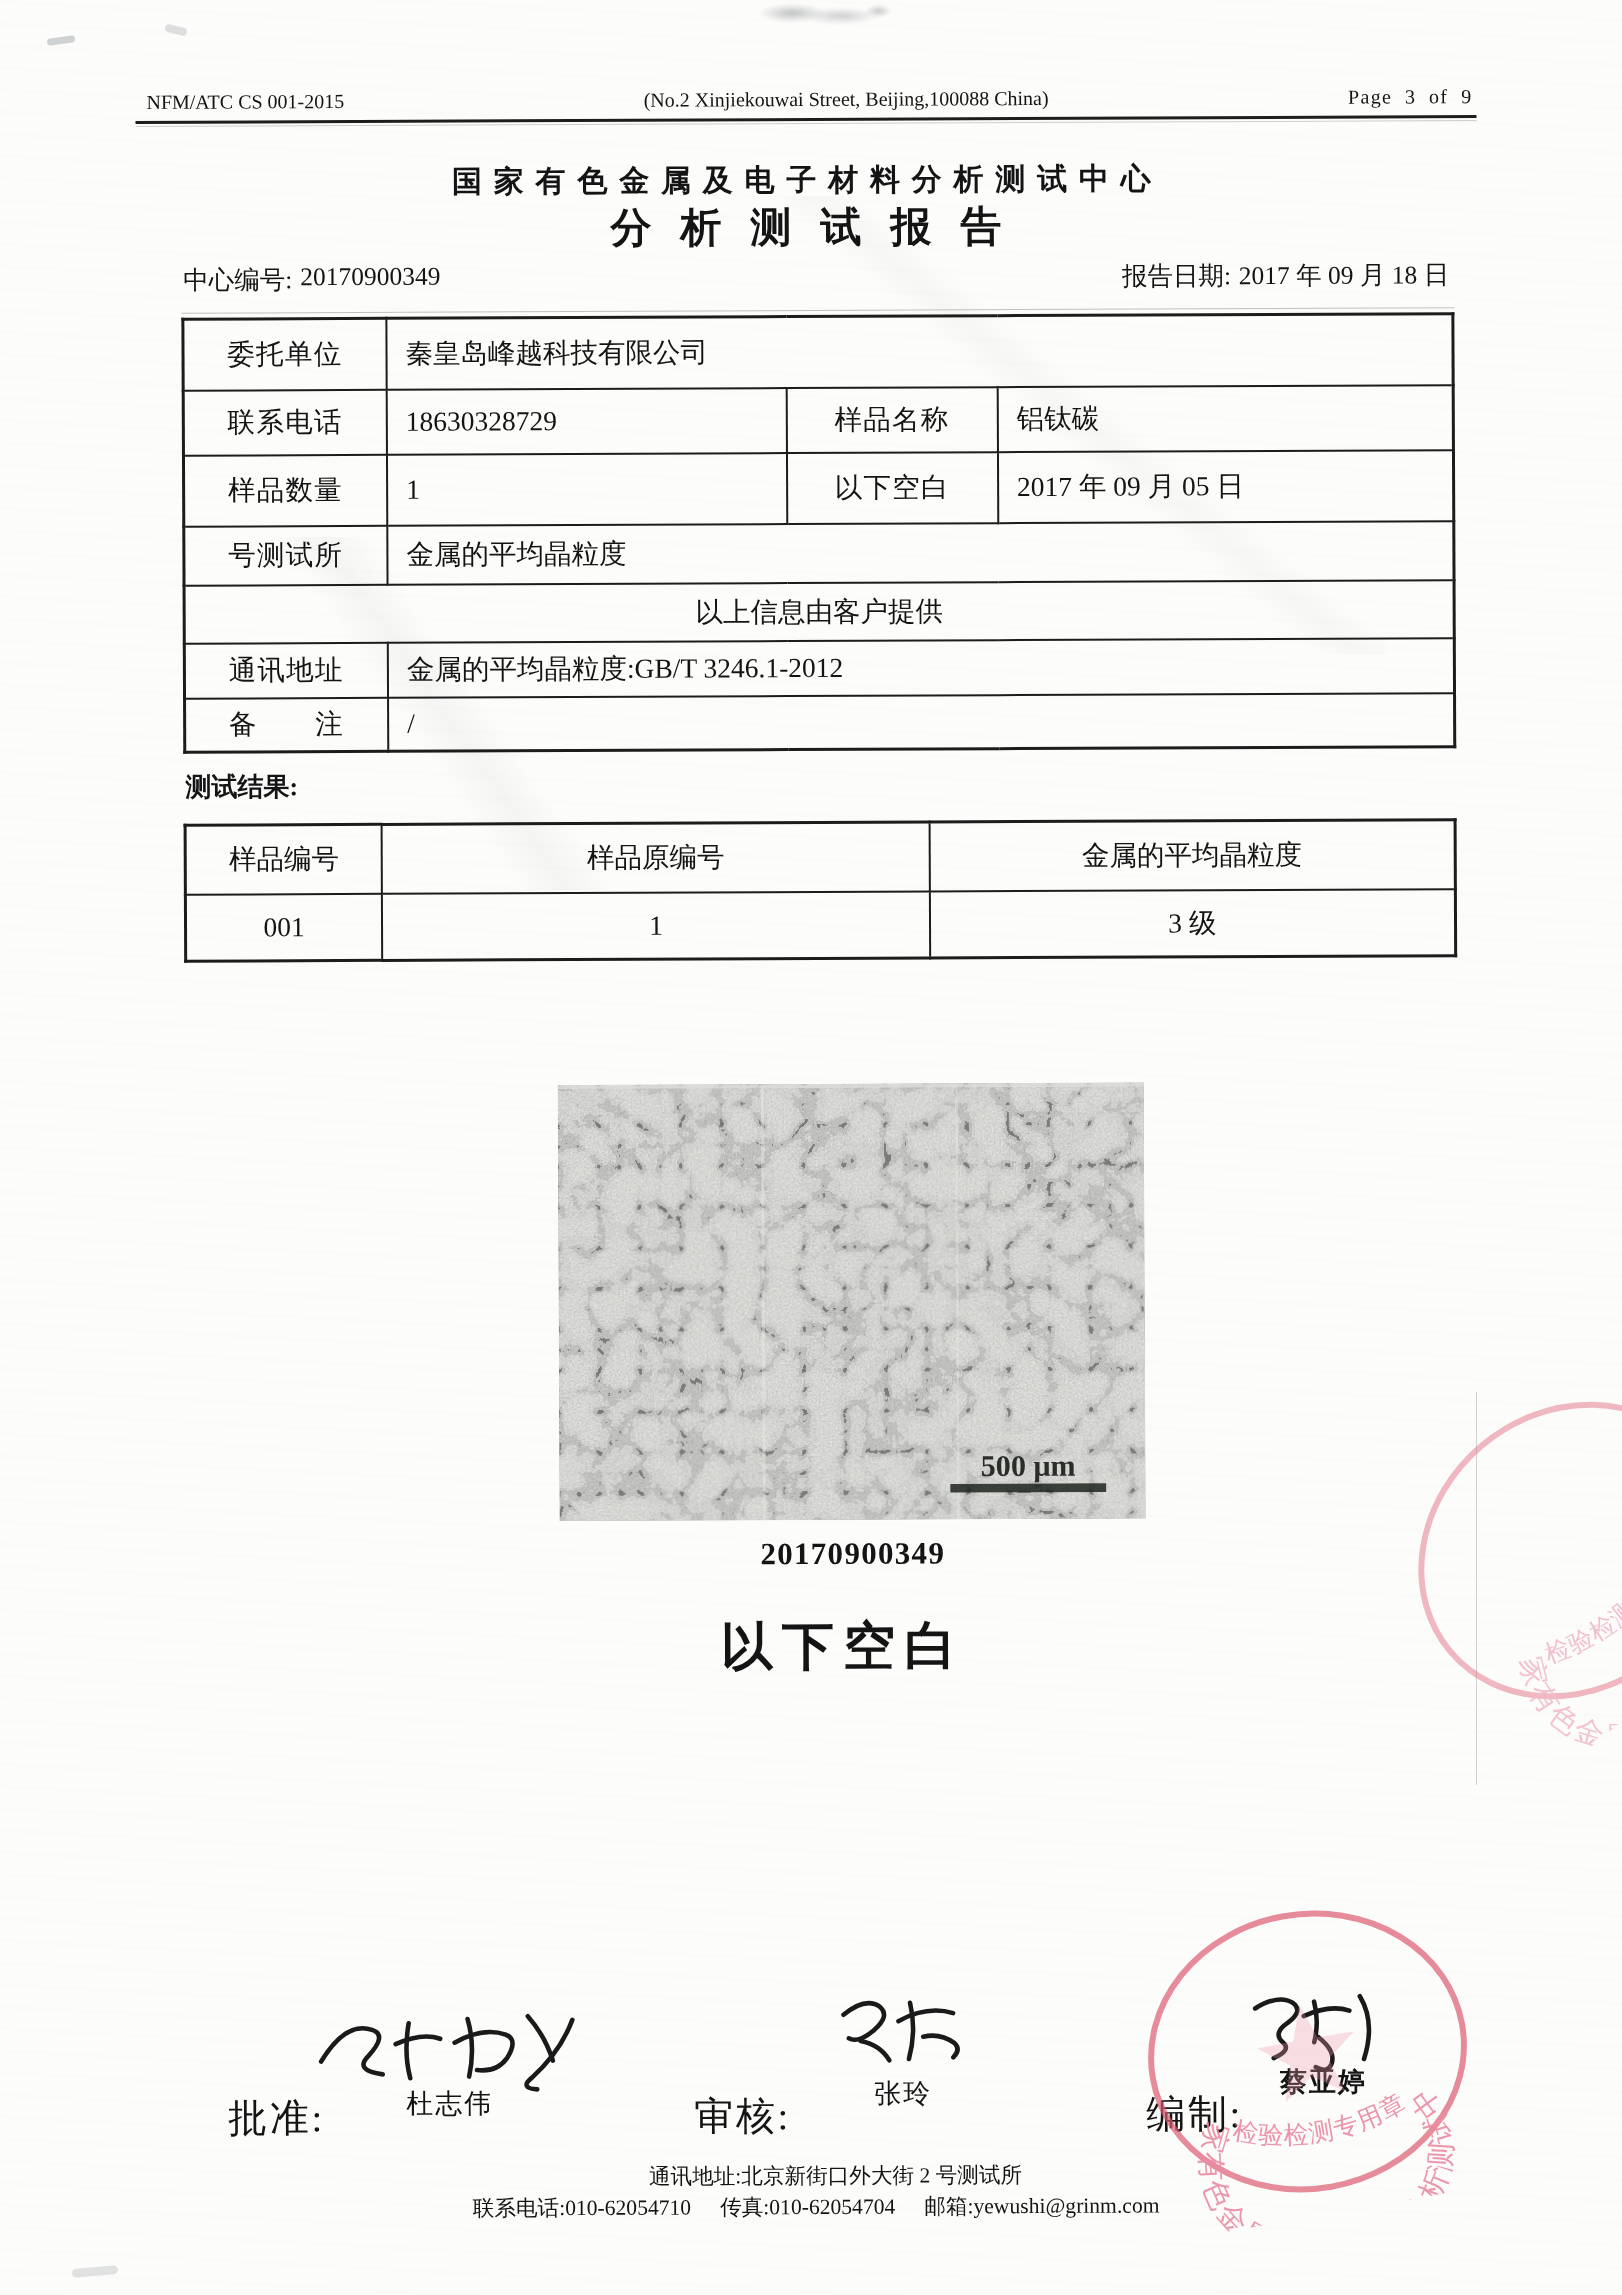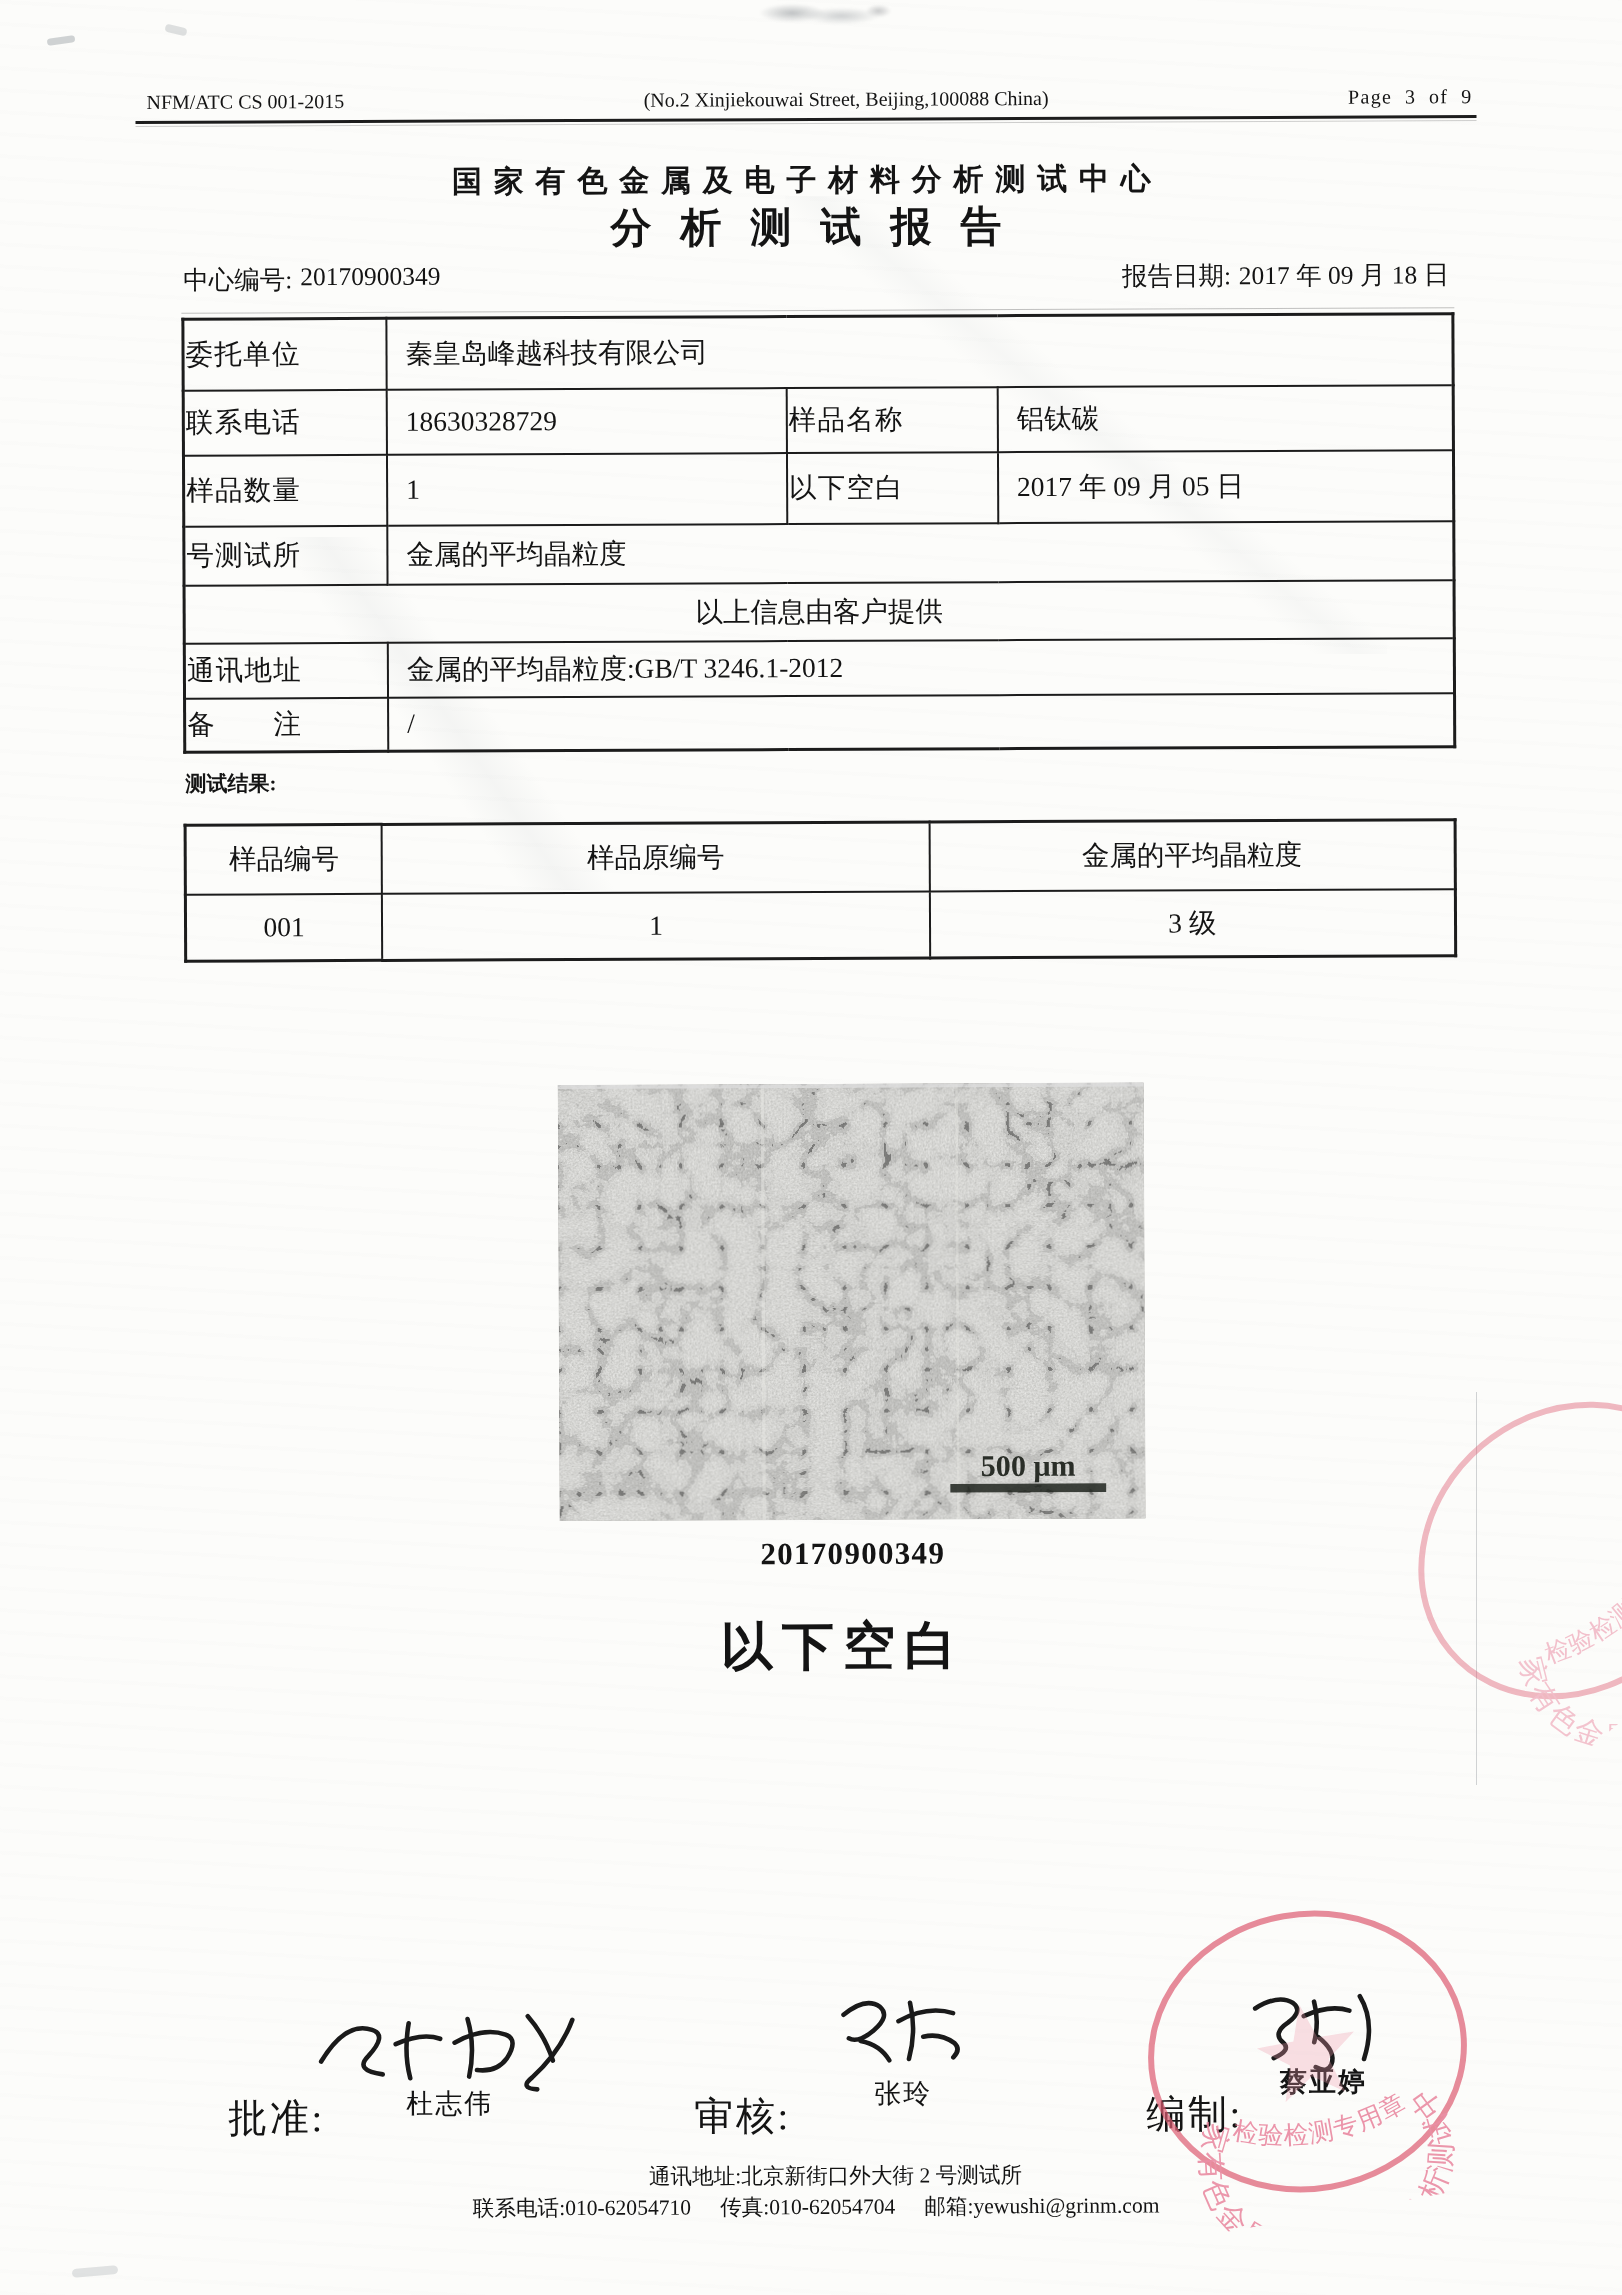--- a/index.html
+++ b/index.html
@@ -20,26 +20,26 @@
   
   .title-org{position:absolute;left:0;top:160px;width:100%;text-align:center;font-size:30px;font-weight:bold;letter-spacing:11.8px;}
   .title-report{position:absolute;left:13px;top:200px;width:100%;text-align:center;font-size:41px;font-weight:bold;letter-spacing:29px;}
   .meta{position:absolute;left:187px;top:260px;width:1266px;display:flex;justify-content:space-between;font-size:25.5px;}
   .meta .pair{display:flex;gap:7.9px;}
 
   
   table{border-collapse:collapse;table-layout:fixed;}
   .info-table{position:absolute;left:185px;top:315px;width:1273px;font-size:27.5px;border:3.3px solid #1c1c1c;}
   .info-table td{border:2px solid #1c1c1c;vertical-align:middle;}
-  .info-table .lbl{letter-spacing:1.3px;margin-left:34px;}
+  .info-table .lbl{text-align:center;letter-spacing:1.3px;margin-left:34px;}
   .info-table .val{text-align:left;padding-left:18.3px;}
   .info-table .ctr{text-align:center;}
   .tbl-ghost{position:absolute;left:185px;top:310px;width:1273px;height:1.3px;background:#777;opacity:.45;}
 
-  .results-label{position:absolute;left:187px;top:767px;font-size:21px;font-weight:bold;}
+  .results-label{position:absolute;left:187px;top:767px;font-size:26px;font-weight:bold;}
   .results-table{position:absolute;left:185px;top:821px;width:1273px;font-size:27.5px;border:3.3px solid #1c1c1c;text-align:center;}
   .results-table td{border:2px solid #1c1c1c;vertical-align:middle;}
 
   
   .micro-wrap{position:absolute;left:558px;top:1084px;width:586px;height:436px;}
   .caption{position:absolute;left:558px;top:1536px;width:586px;text-align:center;font-size:31px;font-weight:bold;letter-spacing:1.3px;}
   .blank-note{position:absolute;left:687px;top:1612px;width:308px;text-align:center;font-size:52px;font-weight:bold;letter-spacing:9.2px;}
 
   
   .sig-label{position:absolute;font-size:39px;letter-spacing:2.6px;}

